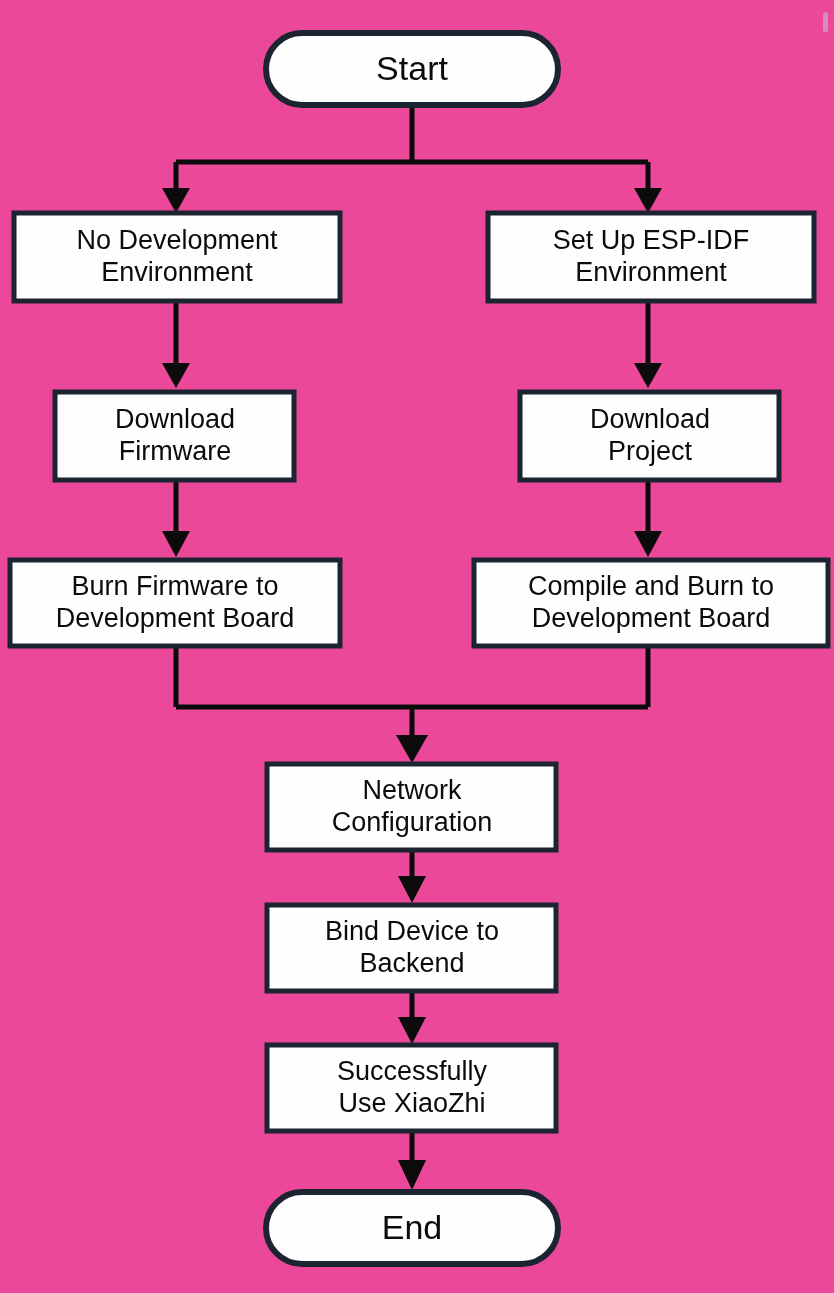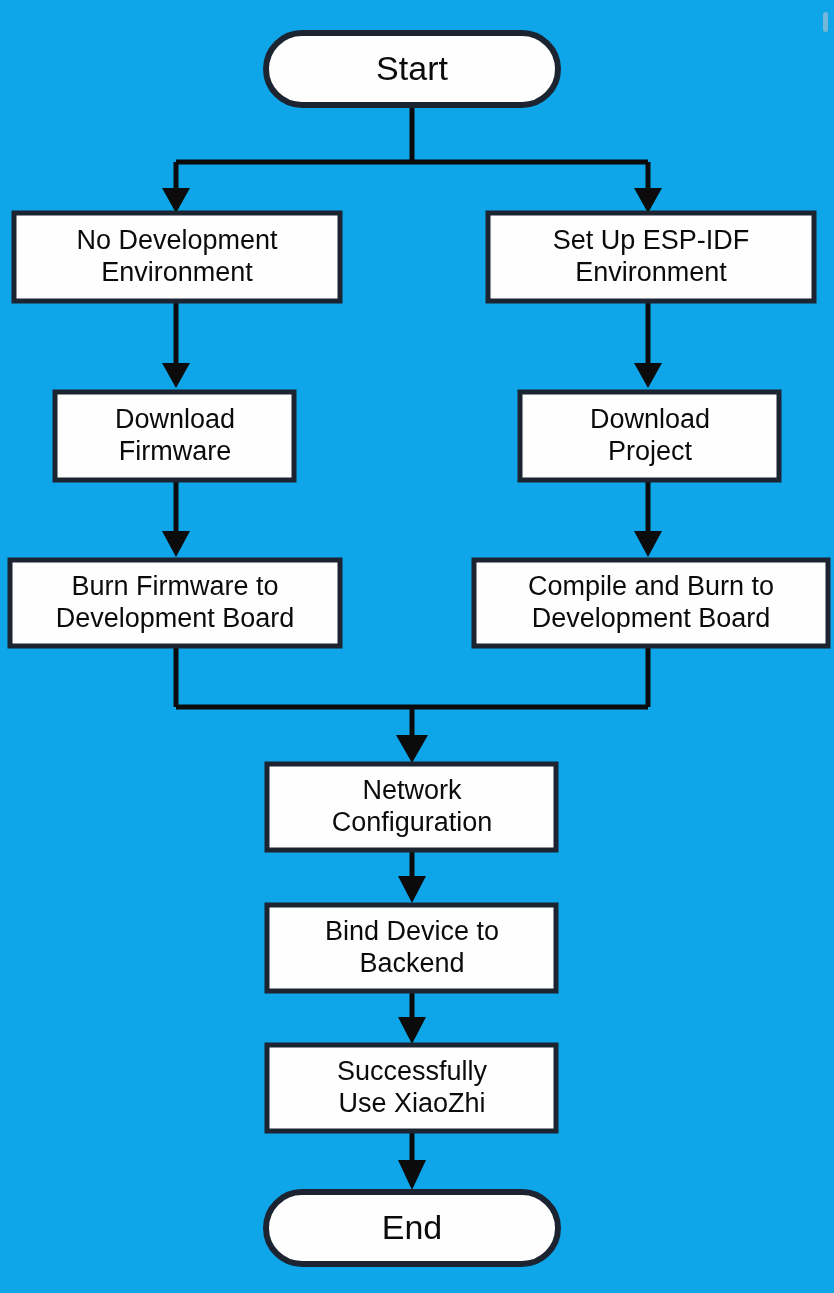--- a/index.html
+++ b/index.html
@@ -4,21 +4,21 @@
 <style>
   html, body {
     margin: 0;
     padding: 0;
     background: #ffffff;
   }
   #page {
     position: relative;
     width: 834px;
     height: 1293px;
-    background: #0ea5e9;
+    background: #ec4899;
     overflow: hidden;
     font-family: "Liberation Sans", sans-serif;
   }
   #flow {
     display: block;
     width: 834px;
     height: 1293px;
   }
   .node-shape {
     fill: #fefefe;

